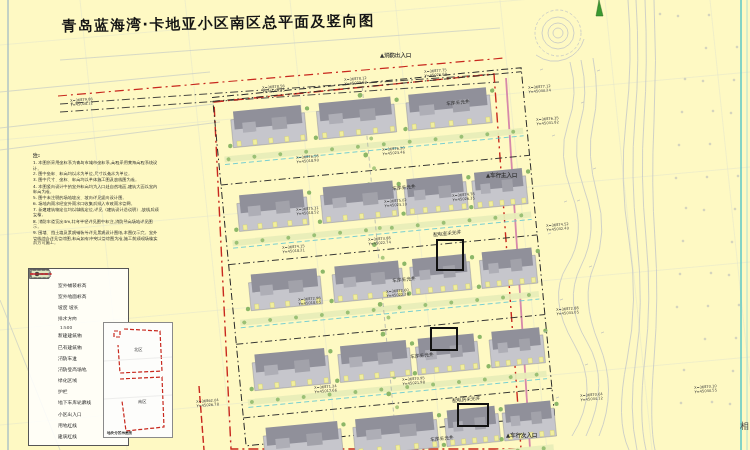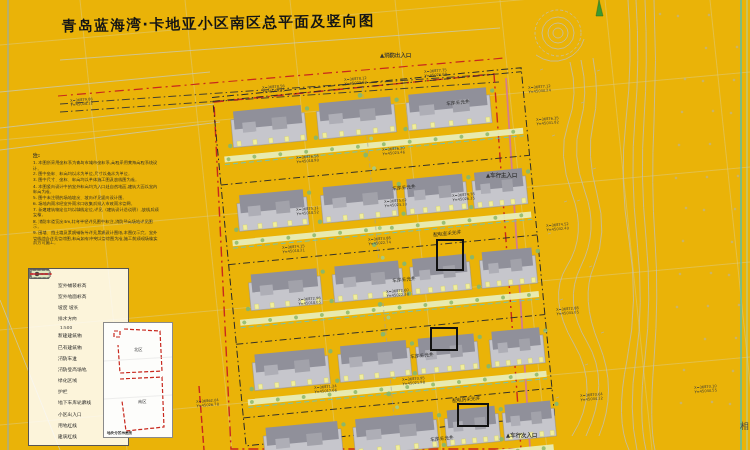--- a/index.html
+++ b/index.html
@@ -1,16 +1,16 @@
 <!DOCTYPE html>
 <html><head>
 <meta charset="utf-8">
 <style>
   html,body{margin:0;padding:0;background:#e9e9e7;}
-  .sheet{position:relative;width:750px;height:450px;background:#eab308;overflow:hidden;
+  .sheet{position:relative;width:750px;height:450px;background:#fef9c3;overflow:hidden;
          font-family:"DejaVu Sans","Liberation Sans",sans-serif;text-decoration:underline;}
   .sheet *{box-sizing:border-box;}
   #title{position:absolute;left:62px;top:14px;font-size:14.5px;font-weight:bold;color:#151515;
          letter-spacing:1.6px;transform:rotate(-1deg);white-space:nowrap;}
   
   #notes{position:absolute;left:33px;top:152px;width:180px;transform:scale(0.70);transform-origin:0 0;
          color:#2b2b2b;}
   #notes .h{font-size:7px;font-weight:bold;margin-bottom:1px;}
   #notes .ln{font-size:6px;line-height:1.28;margin-bottom:1px;}
   

